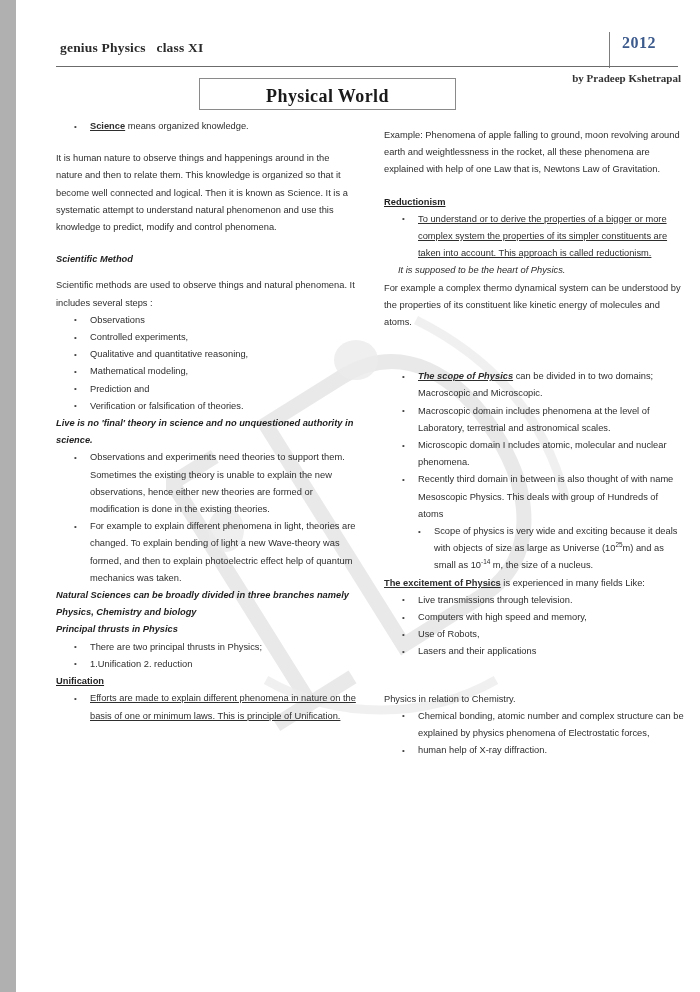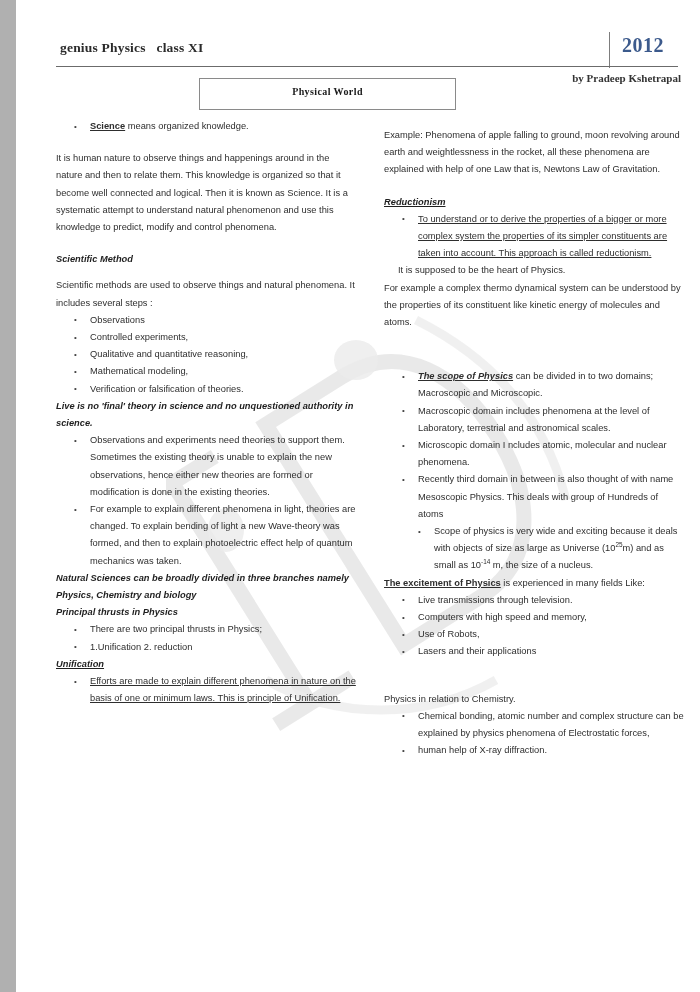--- a/index.html
+++ b/index.html
@@ -65,21 +65,21 @@
     left: 553px;
     top: 2px;
     height: 36px;
     border-left: 1.3px solid #7d7d7d;
   }
   .header-year {
     position: absolute;
     left: 566px;
     top: 4px;
     font-family: "Liberation Serif", serif;
-    font-size: 20px;
+    font-size: 16px;
     font-weight: 700;
     color: #3c5a8c;
     letter-spacing: 0.5px;
   }
   .byline {
     position: absolute;
     left: 555px;
     top: 72px;
     width: 110px;
     text-align: right;
@@ -101,21 +101,21 @@
     background: #ffffff;
     z-index: 2;
     box-sizing: border-box;
   }
   .title-box-text {
     position: absolute;
     left: 0; right: 0;
     top: 7px;
     text-align: center;
     font-family: "Liberation Serif", serif;
-    font-size: 10px;
+    font-size: 18px;
     font-weight: 700;
     color: #1a1a1a;
     letter-spacing: 0.4px;
   }
 
   
   .col {
     position: absolute;
     top: 118px;
     z-index: 1;
@@ -134,21 +134,20 @@
   .spacer-sm { height: 9px; }
   .spacer-md { height: 15px; }
   .spacer-lg { height: 22px; }
 
   .head-bi {
     font-style: italic;
     font-weight: 700;
     color: #1f1f1f;
   }
   .head-bu {
-    font-style: italic;
     font-weight: 700;
     text-decoration: underline;
     color: #1f1f1f;
   }
   .head-b {
     font-weight: 700;
     color: #1f1f1f;
   }
 
   ul.bl {
@@ -169,21 +168,21 @@
     font-size: 8px;
     color: #444;
   }
   ul.bl.ind2 > li { padding-left: 50px; }
   ul.bl.ind2 > li::before { left: 34px; }
 
   li.uline, .uline { text-decoration: underline; }
   .biu { font-weight: 700; font-style: italic; text-decoration: underline; }
   .bu  { font-weight: 700; text-decoration: underline; }
   sup { font-size: 6.4px; vertical-align: super; line-height: 0; }
-  .hang-in { padding-left: 14px; }
+  .hang-in { padding-left: 14px; font-style: italic; }
 </style>
 </head>
 <body>
 
 <div class="page">
 
   <div class="watermark">
     <svg viewBox="0 0 460 440" xmlns="http://www.w3.org/2000/svg">
       <g fill="none" stroke="#c9c9c9" stroke-width="15" transform="rotate(-32 230 220)">
         <path d="M60 70 L60 330"></path>
@@ -233,20 +232,21 @@
 
     <div class="spacer-sm"></div>
 
     <p class="para">Scientific methods are used to observe things and natural phenomena. It includes several steps :</p>
 
     <ul class="bl">
       <li>Observations</li>
       <li>Controlled experiments,</li>
       <li>Qualitative and quantitative reasoning,</li>
       <li>Mathematical modeling,</li>
+      <li>Prediction and</li>
       <li>Verification or falsification of theories.</li>
     </ul>
 
     <p class="para head-bi">Live is no 'final' theory in science and no unquestioned authority in science.</p>
 
     <ul class="bl">
       <li>Observations and experiments need theories to support them. Sometimes the existing theory is unable to explain the new observations, hence either new theories are formed or modification is done in the existing theories.</li>
       <li>For example to explain different phenomena in light, theories are changed. To explain bending of light a new Wave-theory was formed, and then to explain photoelectric effect help of quantum mechanics was taken.</li>
     </ul>
 

